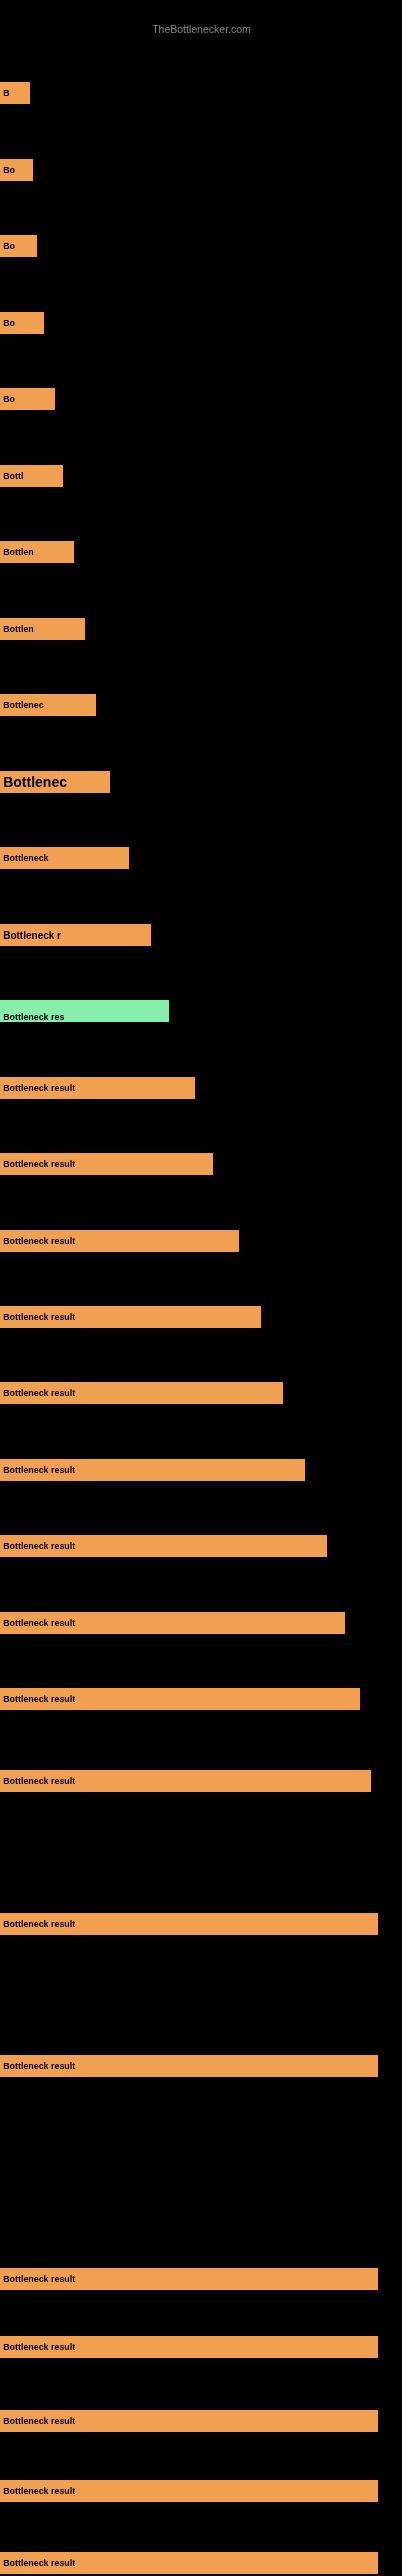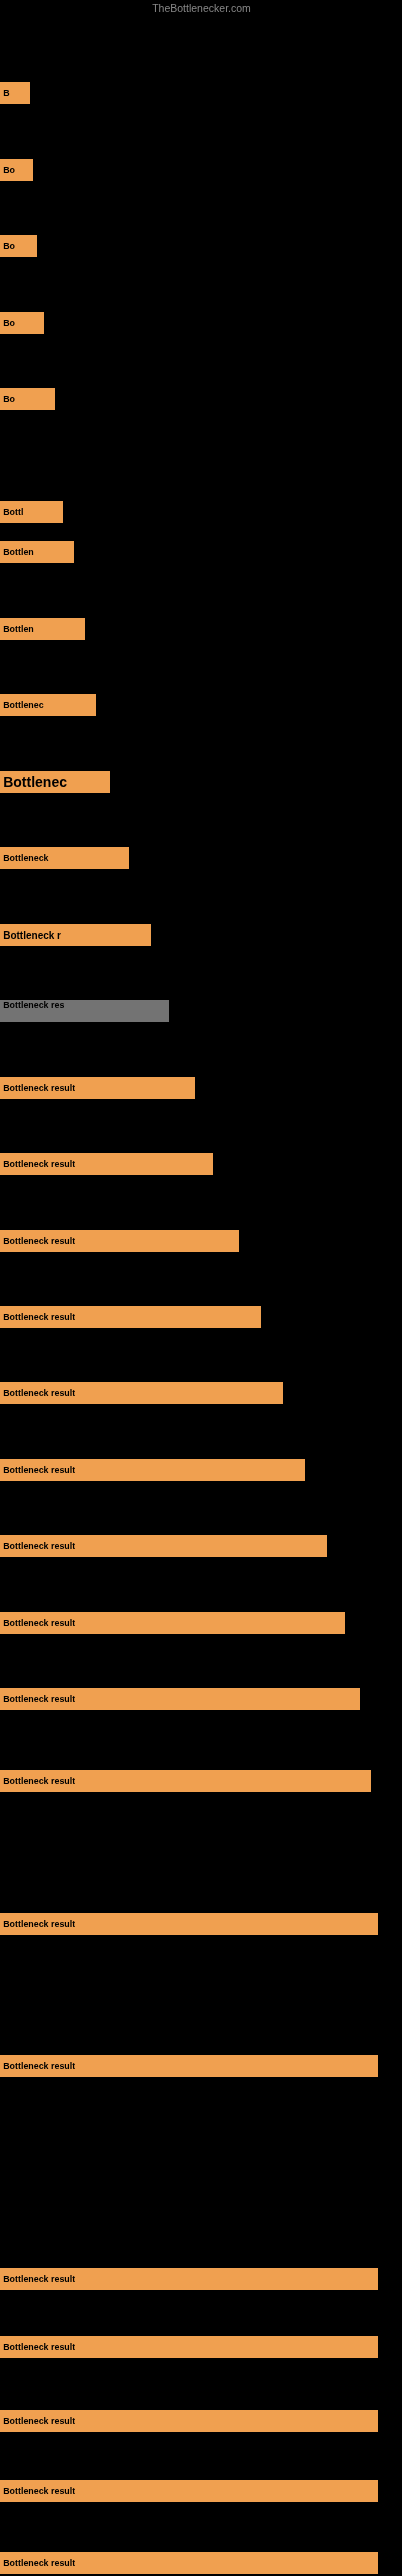--- a/index.html
+++ b/index.html
@@ -11,21 +11,21 @@
       background-color: #000000;
       width: 403px;
       min-height: 2576px;
       font-family: Arial, sans-serif;
       position: relative;
     }
   </style>
 </head>
 <body>
 
-<div style="color:#888;font-size:10.5px;text-align:center;padding:2px 0;position:absolute;top:0;width:100%;">TheBottlenecker.com</div>
+<div style="color:#888;font-size:10.5px;text-align:center;padding:23px 0;position:absolute;top:0;width:100%;">TheBottlenecker.com</div>
 
 <div style="position:absolute;top:16px;left:0;width:100%;">
 <div style="position: absolute; top: 64px; left: 0px; width: 100%; height: 26px; display: flex; align-items: center;">
       <div style="width: 30px; height: 22.5px; background-color: rgb(240, 160, 80); display: flex; align-items: center; padding-left: 3.2px;">
         <span style="color: rgb(0, 0, 0); font-size: 8.9px; font-weight: bold; white-space: nowrap; overflow: hidden;">B</span>
       </div>
     </div>
     <div style="position: absolute; top: 141px; left: 0px; width: 100%; height: 26px; display: flex; align-items: center;">
       <div style="width: 33px; height: 22.5px; background-color: rgb(240, 160, 80); display: flex; align-items: center; padding-left: 3.2px;">
         <span style="color: rgb(0, 0, 0); font-size: 8.9px; font-weight: bold; white-space: nowrap; overflow: hidden;">Bo</span>
@@ -39,21 +39,21 @@
     <div style="position: absolute; top: 294px; left: 0px; width: 100%; height: 26px; display: flex; align-items: center;">
       <div style="width: 44px; height: 22.5px; background-color: rgb(240, 160, 80); display: flex; align-items: center; padding-left: 3.2px;">
         <span style="color: rgb(0, 0, 0); font-size: 8.9px; font-weight: bold; white-space: nowrap; overflow: hidden;">Bo</span>
       </div>
     </div>
     <div style="position: absolute; top: 370px; left: 0px; width: 100%; height: 26px; display: flex; align-items: center;">
       <div style="width: 55px; height: 22.5px; background-color: rgb(240, 160, 80); display: flex; align-items: center; padding-left: 3.2px;">
         <span style="color: rgb(0, 0, 0); font-size: 8.9px; font-weight: bold; white-space: nowrap; overflow: hidden;">Bo</span>
       </div>
     </div>
-    <div style="position: absolute; top: 447px; left: 0px; width: 100%; height: 26px; display: flex; align-items: center; margin-top: 36px;">
+    <div style="position: absolute; top: 447px; left: 0px; width: 100%; height: 26px; display: flex; align-items: center;">
       <div style="width: 63px; height: 22.5px; background-color: rgb(240, 160, 80); display: flex; align-items: center; padding-left: 3.2px;">
         <span style="color: rgb(0, 0, 0); font-size: 8.9px; font-weight: bold; white-space: nowrap; overflow: hidden;">Bottl</span>
       </div>
     </div>
     <div style="position: absolute; top: 523px; left: 0px; width: 100%; height: 26px; display: flex; align-items: center;">
       <div style="width: 74px; height: 22.5px; background-color: rgb(240, 160, 80); display: flex; align-items: center; padding-left: 3.2px;">
         <span style="color: rgb(0, 0, 0); font-size: 8.9px; font-weight: bold; white-space: nowrap; overflow: hidden;">Bottlen</span>
       </div>
     </div>
     <div style="position: absolute; top: 600px; left: 0px; width: 100%; height: 26px; display: flex; align-items: center;">
@@ -75,21 +75,21 @@
       <div style="width: 129px; height: 22.5px; background-color: rgb(240, 160, 80); display: flex; align-items: center; padding-left: 3.2px;">
         <span style="color: rgb(0, 0, 0); font-size: 8.9px; font-weight: bold; white-space: nowrap; overflow: hidden;">Bottleneck</span>
       </div>
     </div>
     <div style="position: absolute; top: 906px; left: 0px; width: 100%; height: 26px; display: flex; align-items: center;">
       <div style="width: 151px; height: 22.5px; background-color: rgb(240, 160, 80); display: flex; align-items: center; padding-left: 3.2px;">
         <span style="color: rgb(0, 0, 0); font-size: 10px; font-weight: bold; white-space: nowrap; overflow: hidden;">Bottleneck r</span>
       </div>
     </div>
     <div style="position: absolute; top: 982px; left: 0px; width: 100%; height: 26px; display: flex; align-items: center;">
-      <div style="width: 169px; height: 22.5px; background-color: #737373; display: flex; align-items: flex-start; padding-left: 3.2px;">
+      <div style="width: 169px; height: 22.5px; background-color: #86efac; display: flex; align-items: flex-end; padding-left: 3.2px;">
         <span style="color: rgb(0, 0, 0); font-size: 8.9px; font-weight: bold; white-space: nowrap; overflow: hidden;">Bottleneck res</span>
       </div>
     </div>
     <div style="position: absolute; top: 1059px; left: 0px; width: 100%; height: 26px; display: flex; align-items: center;">
       <div style="width: 195px; height: 22.5px; background-color: rgb(240, 160, 80); display: flex; align-items: center; padding-left: 3.2px;">
         <span style="color: rgb(0, 0, 0); font-size: 8.9px; font-weight: bold; white-space: nowrap; overflow: hidden;">Bottleneck result</span>
       </div>
     </div>
     <div style="position: absolute; top: 1135px; left: 0px; width: 100%; height: 26px; display: flex; align-items: center;">
       <div style="width: 213px; height: 22.5px; background-color: rgb(240, 160, 80); display: flex; align-items: center; padding-left: 3.2px;">

